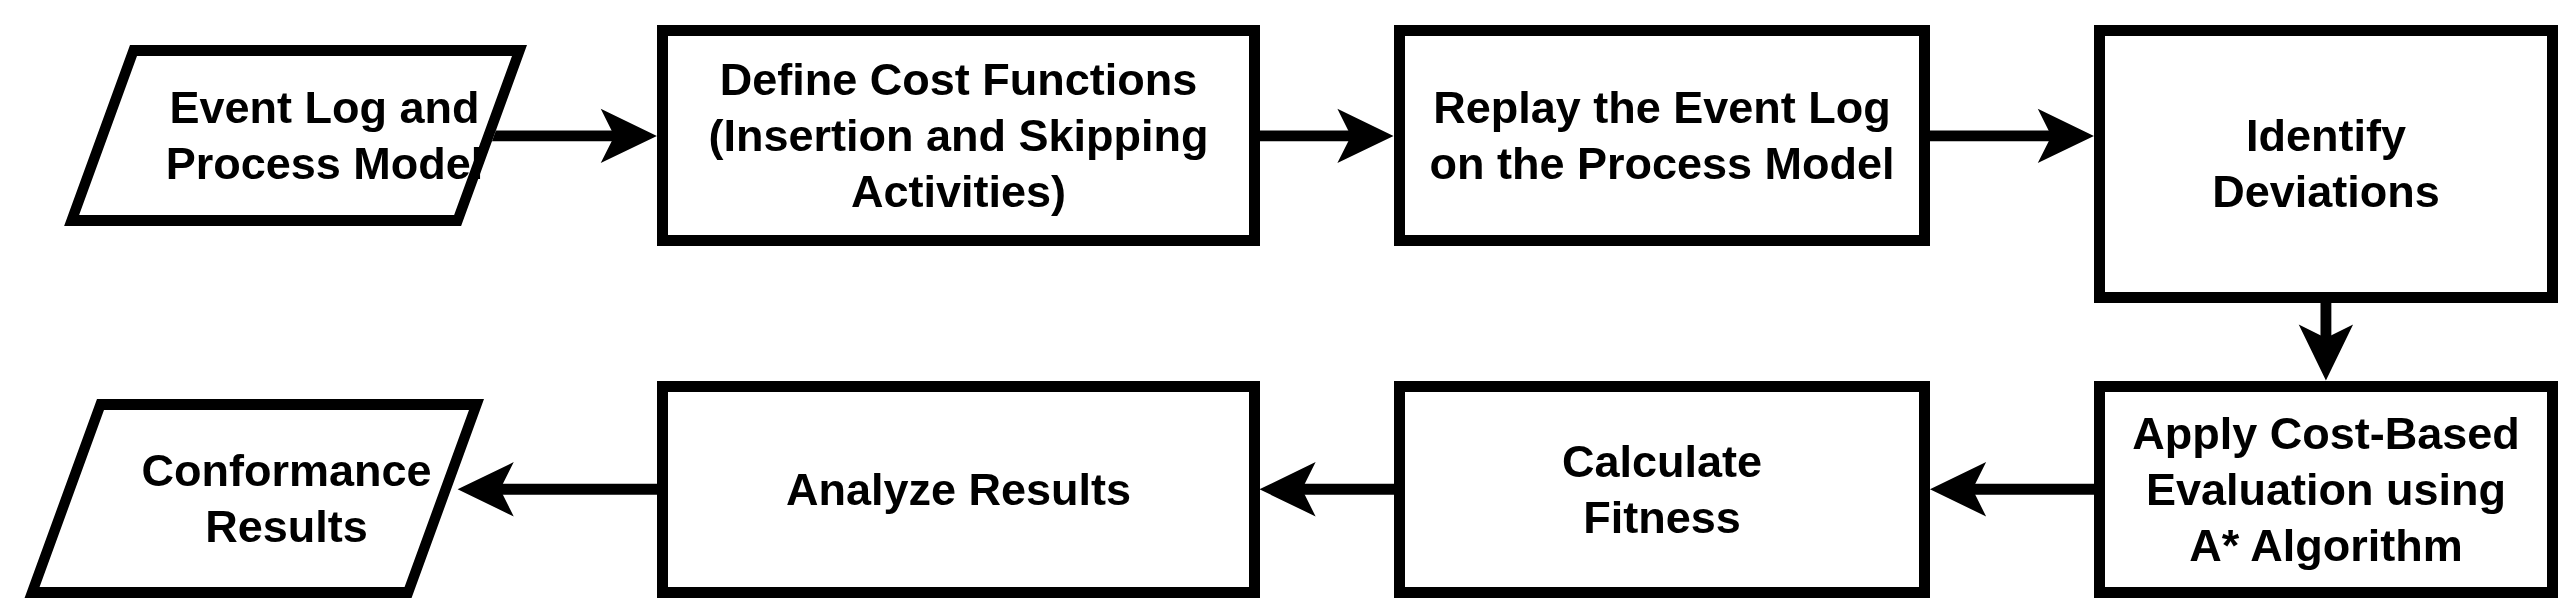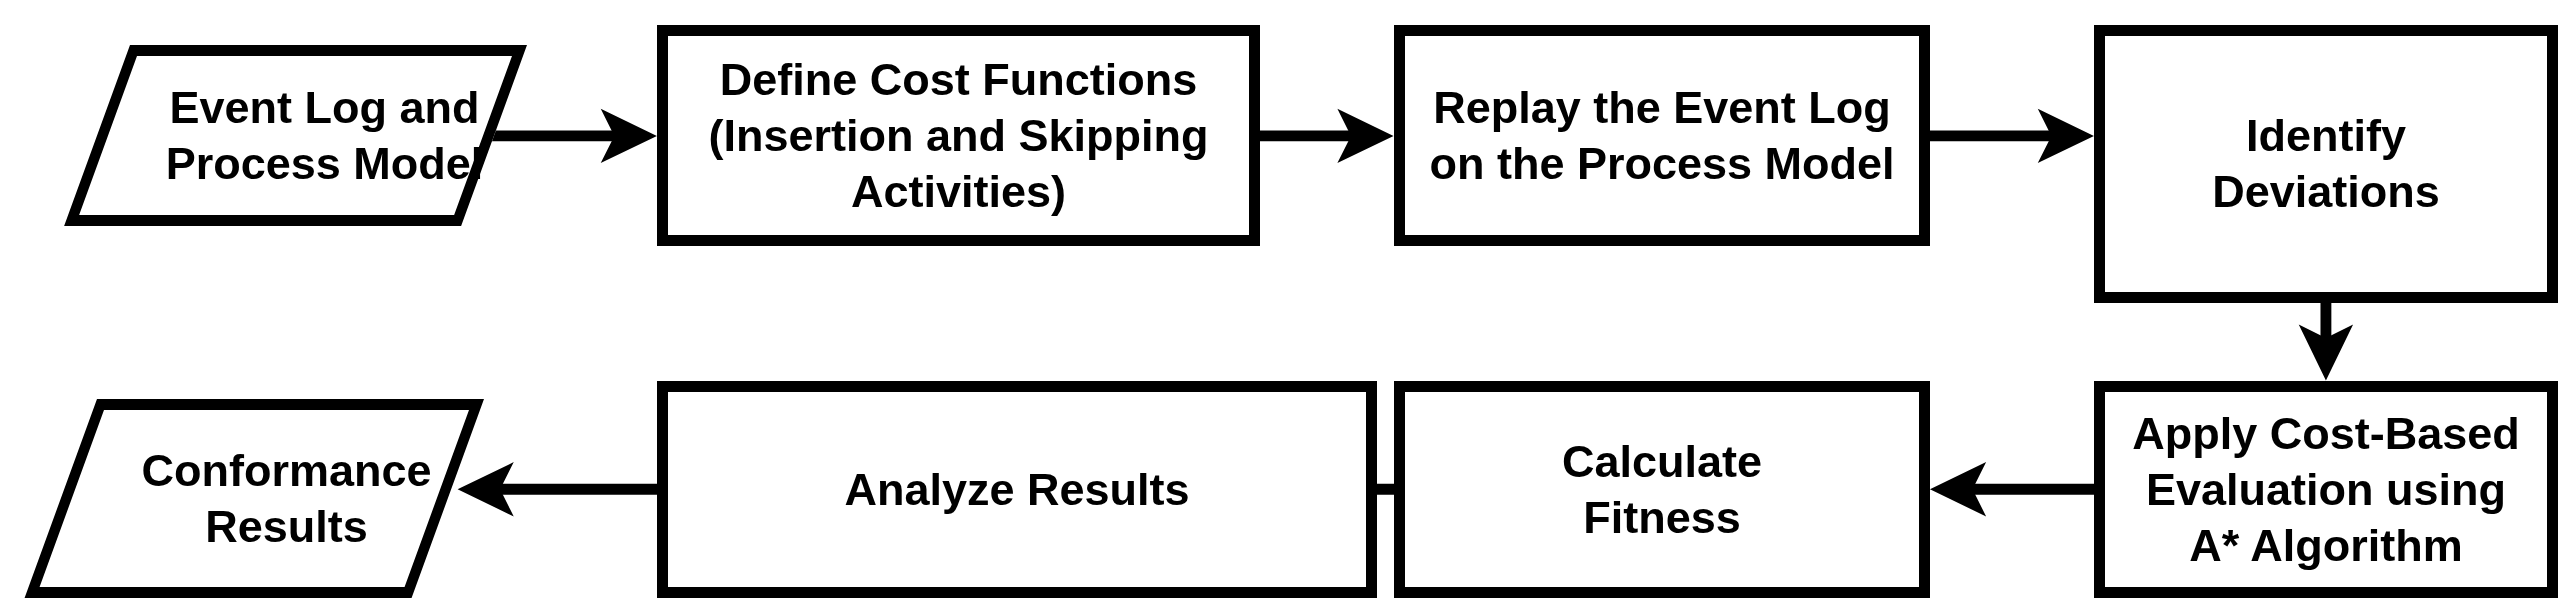--- a/index.html
+++ b/index.html
@@ -52,21 +52,21 @@
     transform-origin: 0 0;
   }
   
   .n-input   { left: 130px;  top: 45px;  width: 397px; height: 181px; }
   .n-define  { left: 657px;  top: 25px;  width: 603px; height: 221px; }
   .n-replay  { left: 1394px; top: 25px;  width: 536px; height: 221px; }
   .n-identify{ left: 2094px; top: 25px;  width: 464px; height: 278px; }
   
   .n-apply   { left: 2094px; top: 381px; width: 464px; height: 217px; }
   .n-calc    { left: 1394px; top: 381px; width: 536px; height: 217px; }
-  .n-analyze { left: 657px;  top: 381px; width: 720px; height: 217px; }
+  .n-analyze { left: 657px;  top: 381px; width: 603px; height: 217px; }
   .n-output  { left: 97px;  top: 399px; width: 387px; height: 199px; }
 
   .arrow-line { stroke: #000000; stroke-width: 12; }
   .arrow-head { fill: #000000; stroke: none; }
 </style>
 </head>
 <body>
 
 <div class="canvas">
 

